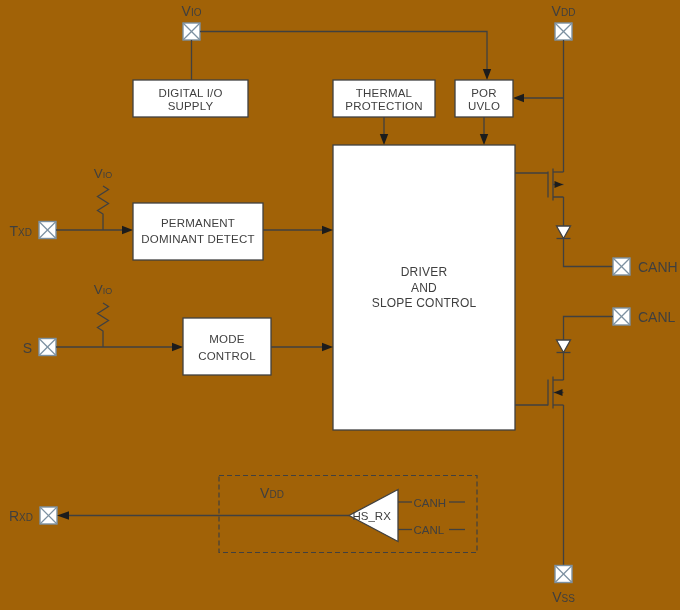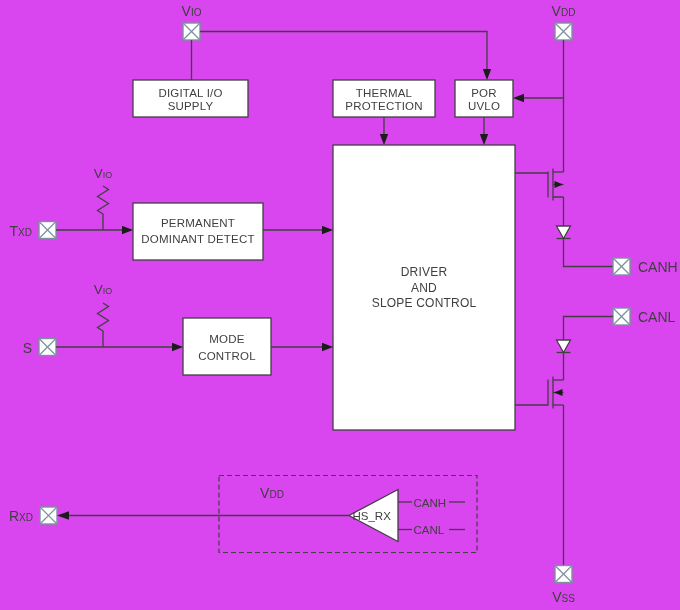--- a/index.html
+++ b/index.html
@@ -1,18 +1,18 @@
 <!DOCTYPE html>
 <html><head>
 <meta charset="utf-8">
 <style>
   html, body { margin: 0; padding: 0; background: #ffffff; }
   .stage {
     width: 680px; height: 610px; position: relative;
-    background: #d946ef;
+    background: #a16207;
     font-family: "Liberation Sans", sans-serif;
   }
   svg text {
     font-family: "Liberation Sans", sans-serif;
     fill: #3f3f3f;
     dominant-baseline: central;
   }
   .wire   { stroke: #404040; stroke-width: 1.3; fill: none; }
   .box    { stroke: #404040; stroke-width: 1.3; fill: #ffffff; }
   .dashed { stroke: #404040; stroke-width: 1.2; fill: none; stroke-dasharray: 5 3; }

